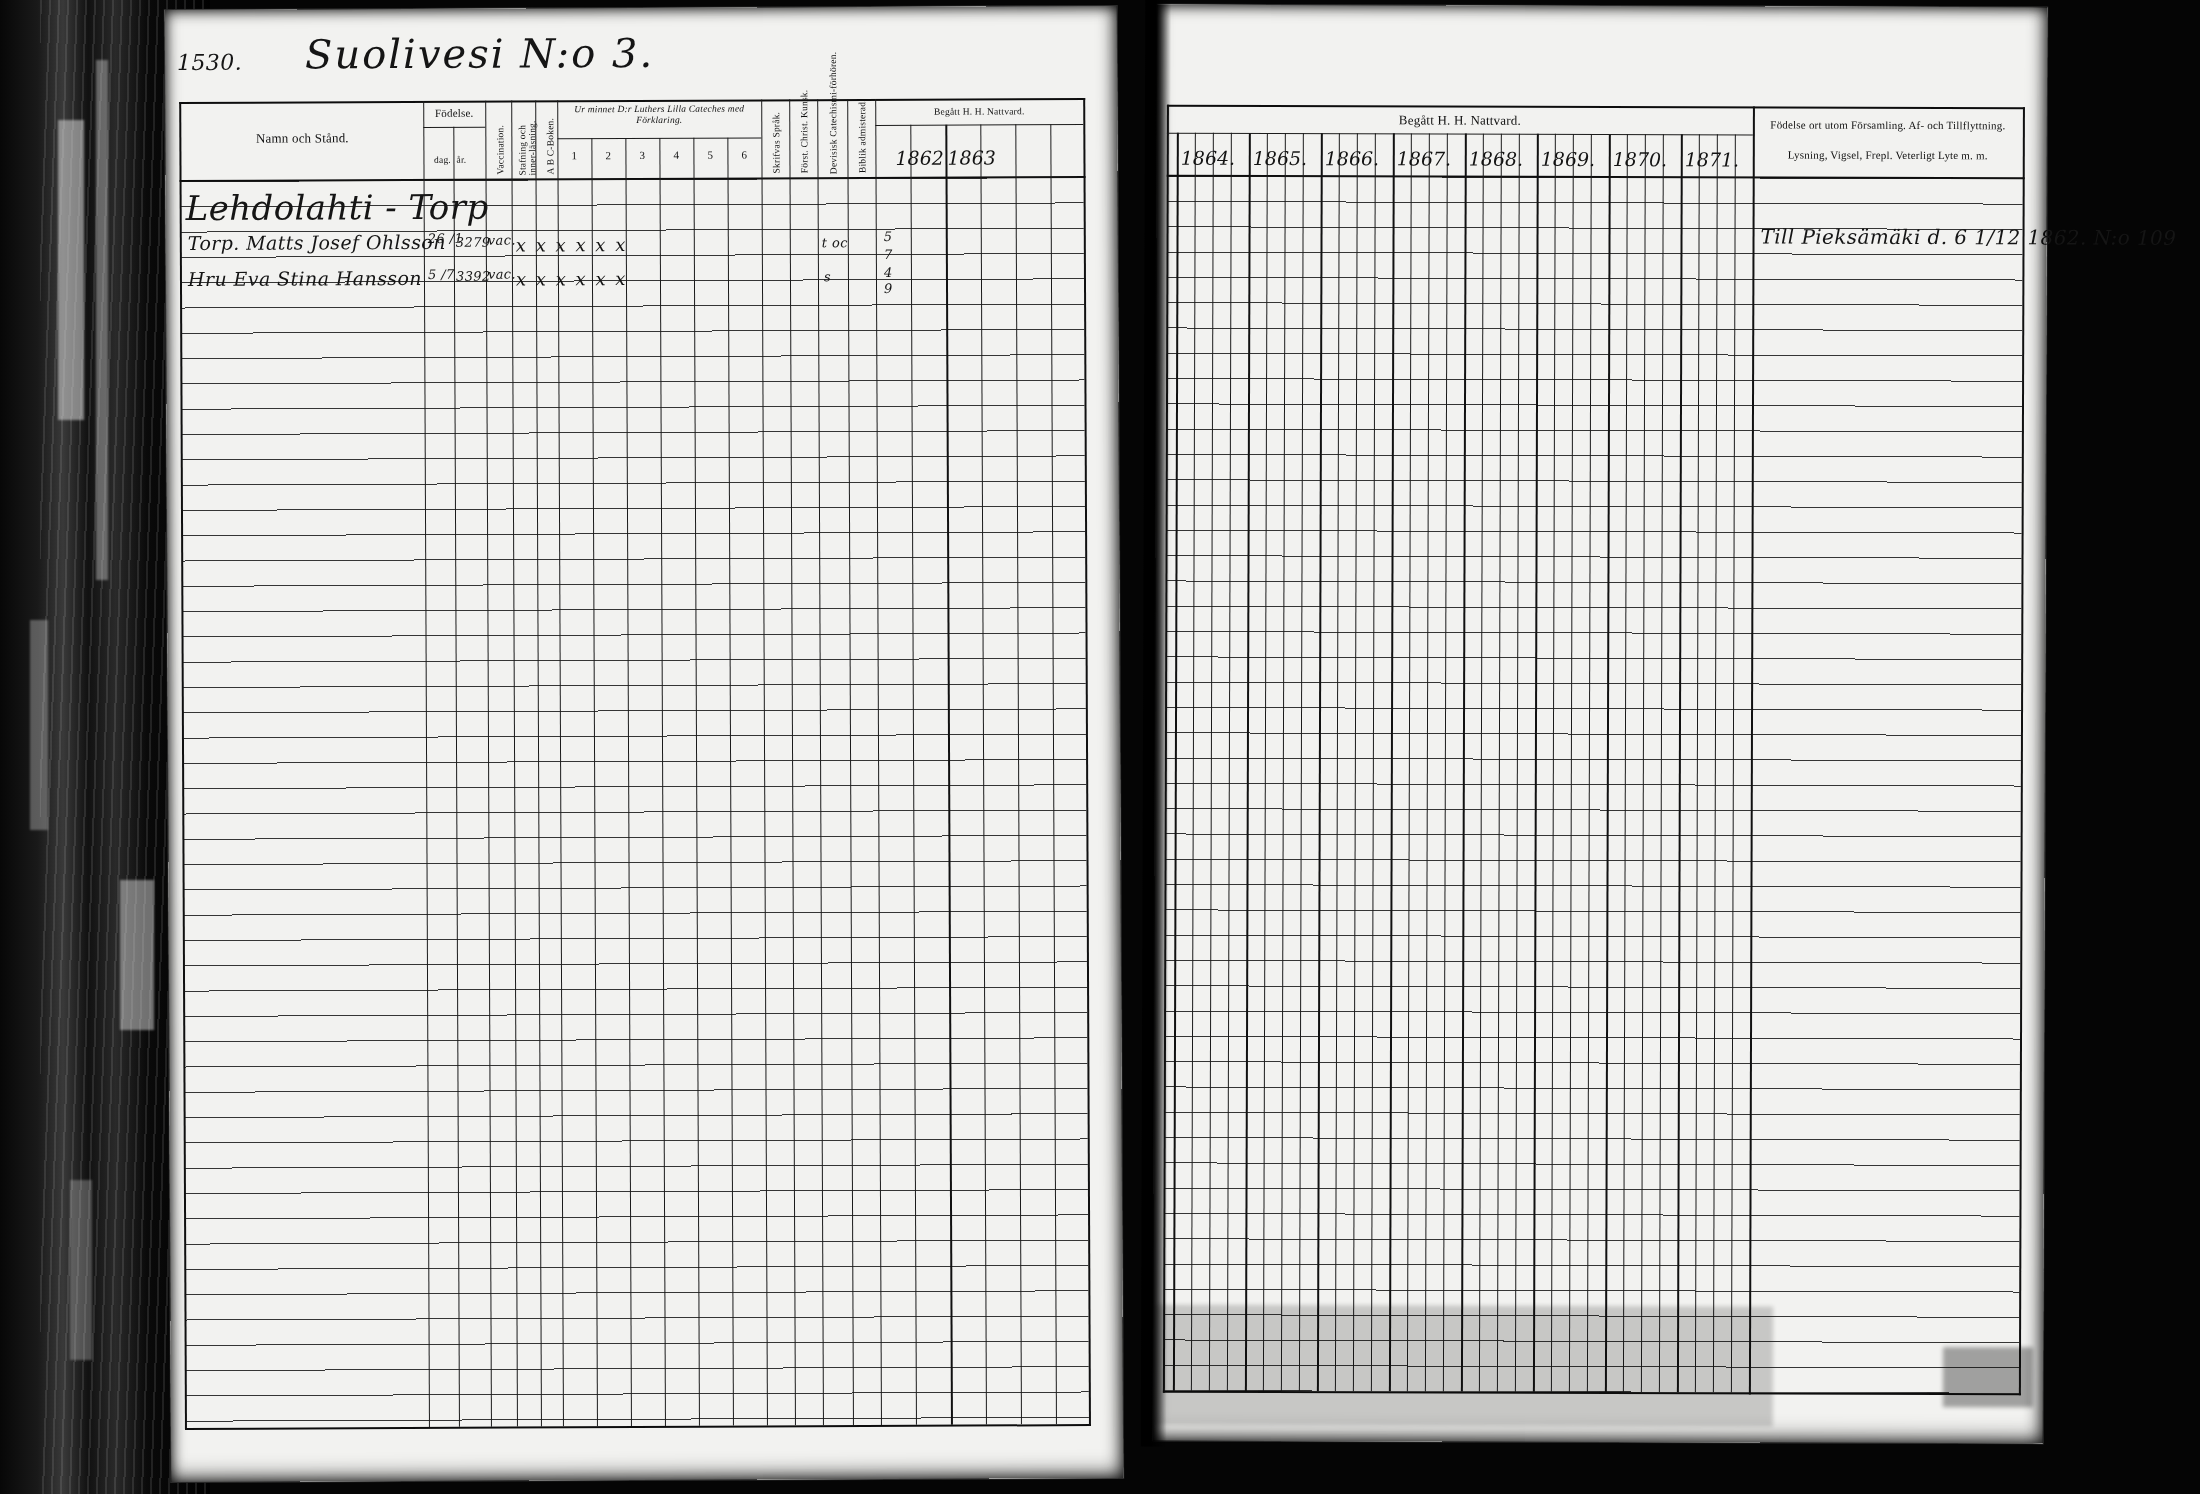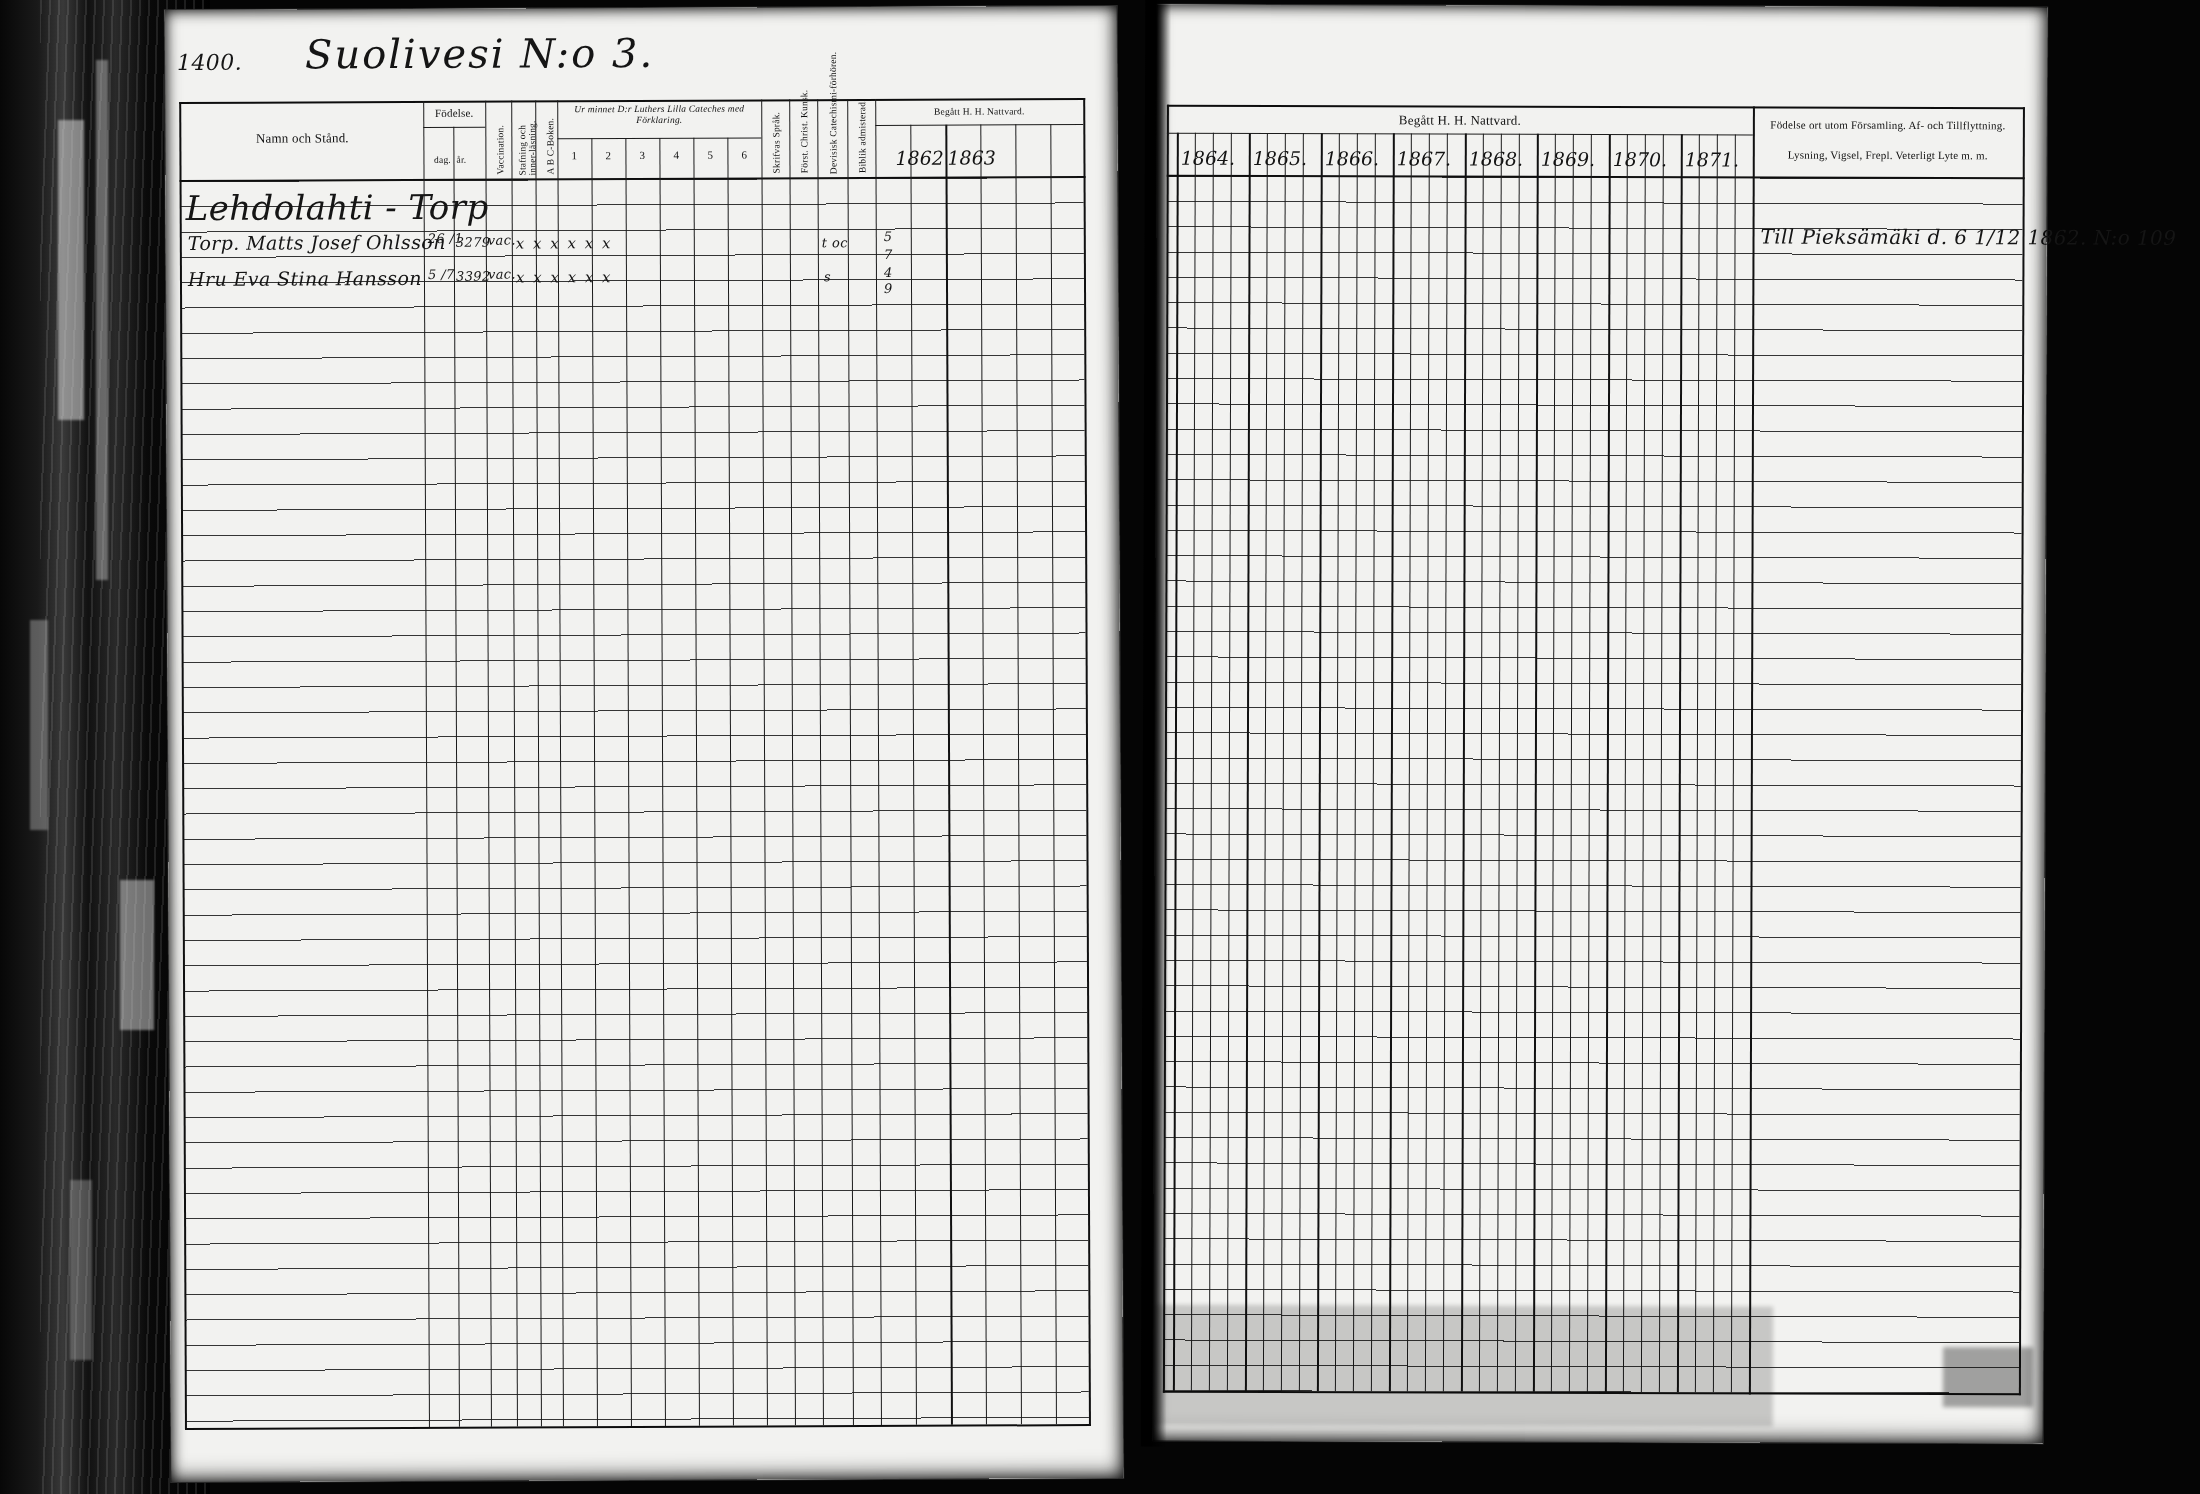--- a/index.html
+++ b/index.html
@@ -132,21 +132,21 @@
     letter-spacing: .4px;
   }
   .hand.big { font-size: 34px; }
   .hand.title {
     font-size: 40px;
     letter-spacing: 2px;
   }
   .hand.num { font-size: 22px; }
   .hand.row { font-size: 19px; }
   .hand.tiny { font-size: 13px; }
-  .hand.marks { font-size: 15px; letter-spacing: 2px; }
+  .hand.marks { font-size: 18px; letter-spacing: 2px; }
 
   
   .yearlbl {
     position: absolute;
     font-family: "DejaVu Serif", serif;
     font-style: italic;
     font-size: 19px;
     color: #131313;
   }
 
@@ -167,21 +167,21 @@
   <div class="film-streaks"></div>
   <div class="film-blotch" style="left:58px; top:120px; width:26px; height:300px;"></div>
   <div class="film-blotch" style="left:96px; top:60px; width:12px; height:520px; opacity:.4;"></div>
   <div class="film-blotch" style="left:30px; top:620px; width:18px; height:210px; opacity:.35;"></div>
   <div class="film-blotch" style="left:120px; top:880px; width:34px; height:150px; opacity:.5;"></div>
   <div class="film-blotch" style="left:70px; top:1180px; width:22px; height:180px; opacity:.3;"></div>
   <div class="film-blotch" style="left:1880px; top:1220px; width:60px; height:120px; opacity:.25; background:#3a3a3a;"></div>
 
   <div class="leaf leaf-left">
 
-    <div class="hand num" style="left:12px; top:40px;">1400.</div>
+    <div class="hand num" style="left:12px; top:40px;">1530.</div>
 
     <div class="hand title" style="left:140px; top:22px;">Suolivesi N:o 3.</div>
 
     <div class="hline thick" style="left:14px; top:92px; width:906px;"></div>
     <div class="hline thick" style="left:14px; top:170px; width:906px;"></div>
     <div class="hline thick" style="left:14px; top:1418px; width:906px;"></div>
     <div class="vline thick" style="left:14px; top:92px; height:1328px;"></div>
     <div class="vline thick" style="left:918px; top:92px; height:1328px;"></div>
 
     <div class="rows" style="left:15px; top:171px; width:903px; height:1247px;"></div>

